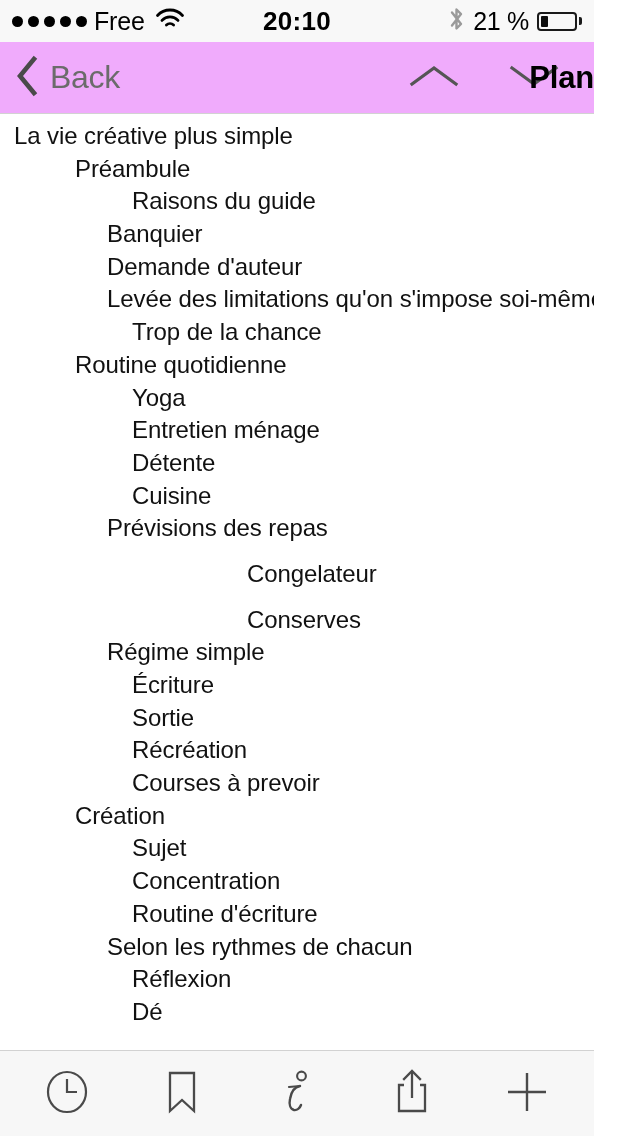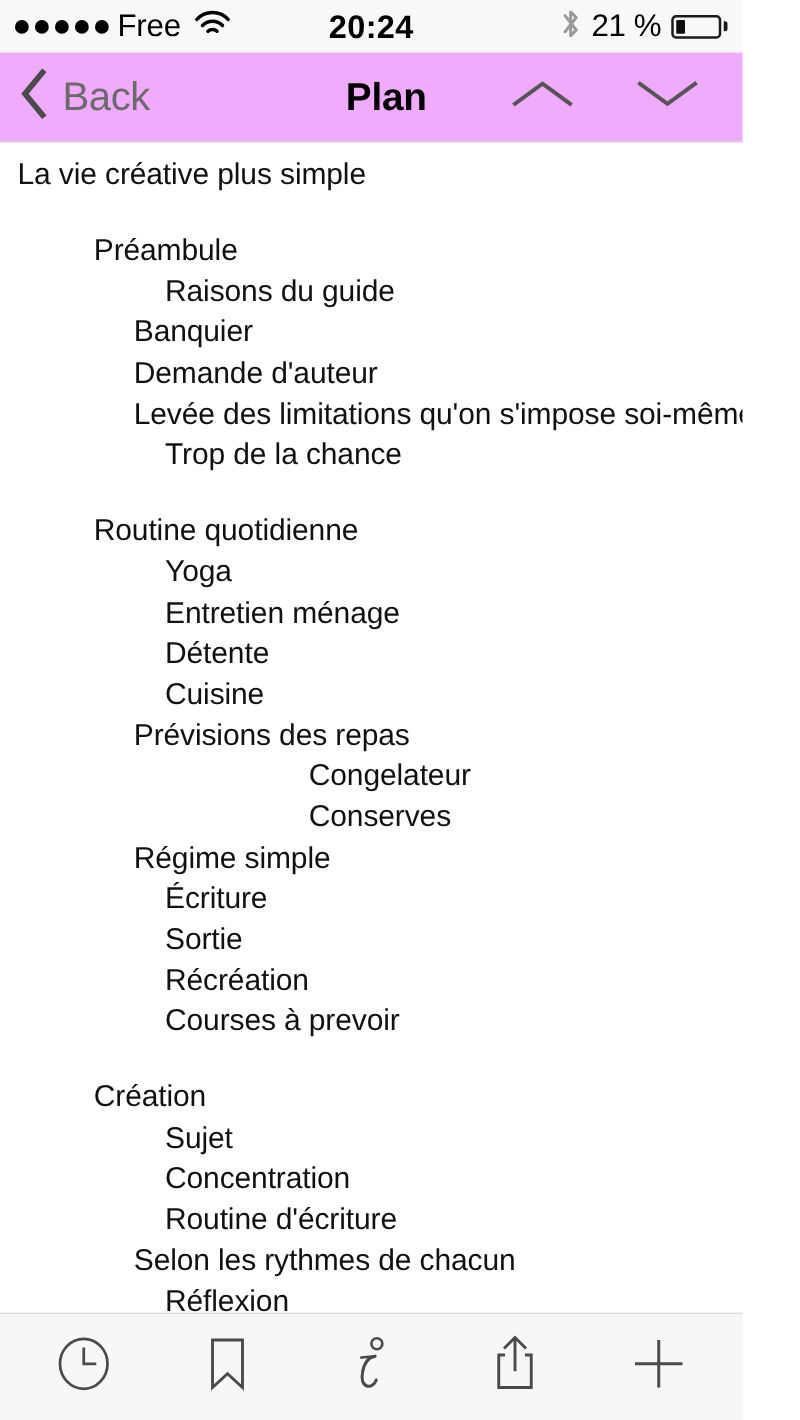--- a/index.html
+++ b/index.html
@@ -48,48 +48,48 @@
     height:72px; flex:0 0 72px;
     background:#f0abfc;
     border-bottom:1px solid #d2d2d2;
     display:flex; align-items:center;
     position:relative; padding:0 14px;
   }
   .nav-back { display:flex; align-items:center; gap:10px; cursor:pointer; }
   .nav-back-label { font-size:32px; color:#6b6b6b; letter-spacing:-.3px; }
   .nav-title-wrap {
     position:absolute; left:0; right:0; top:0; bottom:0;
-    display:flex; align-items:center; justify-content:center;
+    display:flex; align-items:center; justify-content:flex-end;
     pointer-events:none;
     margin-left:24px;
   }
   .nav-title { font-size:31px; font-weight:bold; color:#000; letter-spacing:-.2px; }
   .nav-right { margin-left:auto; display:flex; align-items:center; gap:44px; padding-right:18px; }
   .nav-chevbtn { cursor:pointer; display:block; }
 
   
   .content {
     flex:1 1 auto; background:#fff;
     position:relative; overflow:hidden;
   }
   .outline { padding-top:10px; }
   .row {
     height:32.7px;
-    display:flex; align-items:center;
+    display:flex; 
     cursor:pointer;
     white-space:nowrap;
   }
   .row-label {
     font-size:24px; color:#111; letter-spacing:-.1px; line-height:1;
   }
   .lv0 { padding-left:14px; }
-  .lv1 { padding-left:75px;margin-top:28px; }
+  .lv1 { padding-left:75px; }
   .lv2 { padding-left:132px; }
   .lv3 { padding-left:107px; }
-  .lv4 { padding-left:247px; }
+  .lv4 { padding-left:247px;margin-top:13px; }
 
   
   .toolbar {
     height:86px; flex:0 0 86px;
     background:#f7f7f7;
     border-top:1px solid #d2d2d2;
     display:flex; align-items:center; justify-content:space-around;
     padding:0 10px;
   }
   .tb-btn {
@@ -116,21 +116,21 @@
       <span class="wifi-icon">
         <svg width="30" height="22" viewBox="0 0 30 22">
           <path d="M2.5 7.5 A17 17 0 0 1 27.5 7.5" fill="none" stroke="#000" stroke-width="2.8" stroke-linecap="round"></path>
           <path d="M7 12.4 A11 11 0 0 1 23 12.4" fill="none" stroke="#000" stroke-width="2.8" stroke-linecap="round"></path>
           <path d="M11.4 17 A5.2 5.2 0 0 1 18.6 17" fill="none" stroke="#000" stroke-width="2.8" stroke-linecap="round"></path>
         </svg>
       </span>
     </div>
 
     <div class="sb-center">
-      <span class="clock">20:24</span>
+      <span class="clock">20:10</span>
     </div>
 
     <div class="sb-right">
       <span class="bt-icon">
         <svg width="17" height="26" viewBox="0 0 17 26">
           <path d="M4 6.5 L13 18 L8.5 22.5 L8.5 3.5 L13 8 L4 19.5" fill="none" stroke="#9a9a9a" stroke-width="2.4" stroke-linejoin="round" stroke-linecap="round"></path>
         </svg>
       </span>
       <span class="batt-pct">21 %</span>
       <span class="battery">

